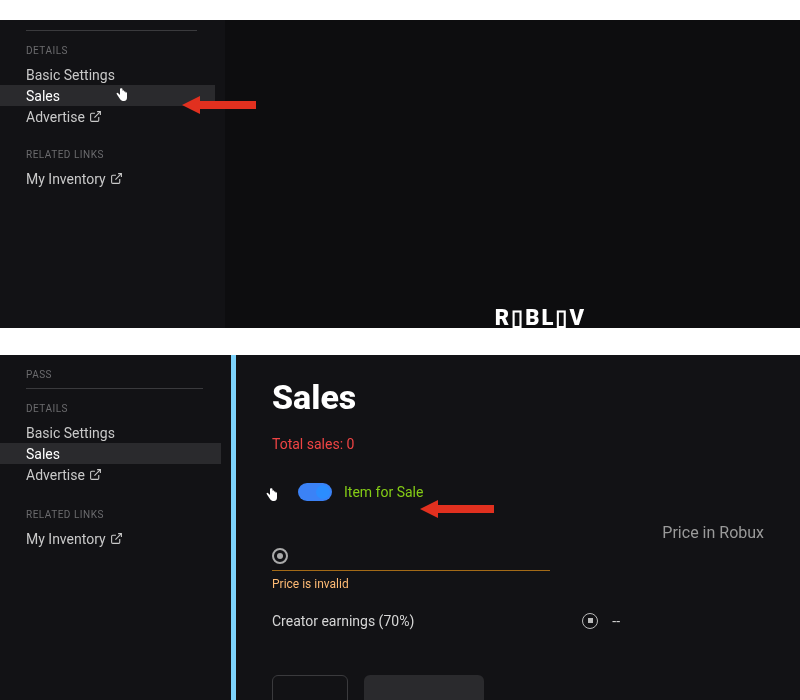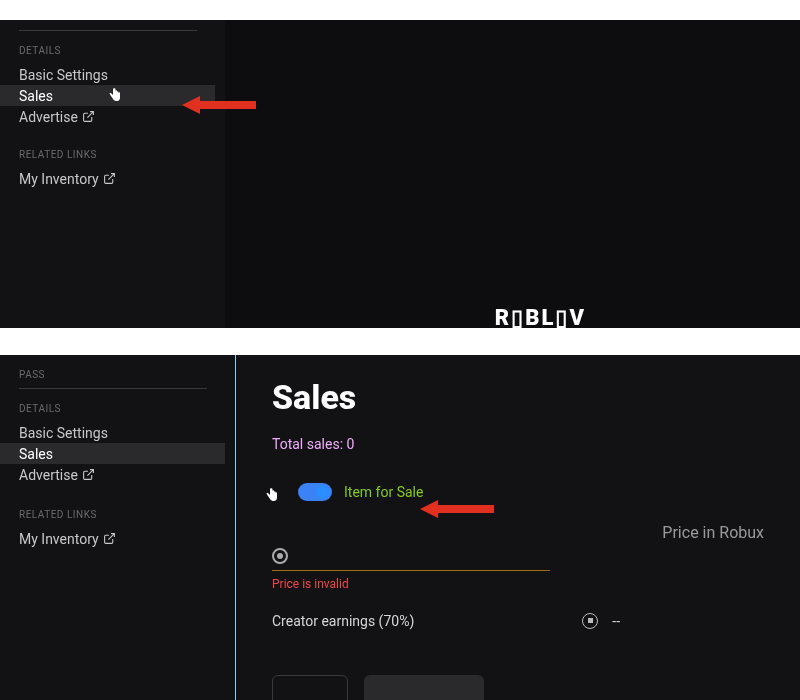--- a/index.html
+++ b/index.html
@@ -1,43 +1,43 @@
 <!DOCTYPE html>
 <html><head>
 <meta charset="utf-8">
 <style>
   html,body{margin:0;padding:0;background:#fff;font-family:-apple-system,BlinkMacSystemFont,"Segoe UI",Roboto,Helvetica,Arial,sans-serif;color:#d6d6d6;font-size:14px;}
   .canvas{width:800px;height:700px;position:relative;background:#fff;overflow:hidden;}
   .panel{position:absolute;left:0;background:#121215;}
   .panel-top{top:20px;height:308px;width:800px;}
   .panel-bot{top:355px;height:345px;width:800px;}
-  .sidebar{position:absolute;left:0;top:0;width:225px;height:100%;background:#121215;padding-left:19px;box-sizing:border-box;}
-  .sidebar-bot{border-right:1px solid #7dd3fc;}
+  .sidebar{position:absolute;left:0;top:0;width:225px;height:100%;background:#121215;padding-left:26px;box-sizing:border-box;}
+  .sidebar-bot{border-right:5px solid #7dd3fc;}
   .divider{height:1px;background:#3a3a3d;margin-right:28px;}
   .section-label{font-size:10px;letter-spacing:0.5px;color:#6b6b6e;margin-top:14px;margin-bottom:8px;}
   .nav-item{display:flex;align-items:center;height:21px;color:#c9c9c9;cursor:pointer;padding:0 0 0 0;}
   .nav-item.selected{background:#2a2a2d;margin-left:-28px;padding-left:28px;margin-right:10px;color:#fff;}
   .ext-icon{display:inline-flex;margin-left:4px;}
   .pass-row{display:flex;align-items:center;gap:10px;margin-top:12px;margin-bottom:18px;}
   .pass-thumb{width:28px;height:28px;background:#2a2a2d;border-radius:4px;display:flex;align-items:center;justify-content:center;color:#777;font-size:16px;}
   .content{position:absolute;left:225px;right:0;top:0;bottom:0;background:#0d0d0f;}
   .content-inner{padding:22px 36px;}
   h1.title{font-size:34px;font-weight:800;color:#fff;margin:0 0 18px 0;}
-  .stat{font-size:14px;color:#f0abfc;line-height:1.4;}
+  .stat{font-size:14px;color:#ef4444;line-height:1.4;}
   .toggle-row{display:flex;align-items:center;gap:12px;margin-top:28px;}
   .toggle{position:relative;width:34px;height:18px;background:#3a3a3d;border-radius:9px;cursor:pointer;}
   .toggle.on{background:#3b82f6;}
   .toggle-knob{position:absolute;width:14px;height:14px;background:#2b8dff;border-radius:50%;top:2px;left:18px;}
   .cursor-hand{position:absolute;font-size:14px;color:#fff;}
   .field-label{font-size:16px;color:#9a9a9a;margin-top:22px;text-align:right;}
   .price-wrap{position:relative;width:256px;margin-top:4px;}
   .price-input{width:100%;background:transparent;border:none;border-bottom:1px solid #a36a17;color:#fff;font-size:14px;padding:4px 0;outline:none;}
   .fake-radio{position:absolute;left:0;top:2px;width:12px;height:12px;border:2px solid #aaa;border-radius:50%;display:flex;align-items:center;justify-content:center;}
   .fake-radio-inner{width:6px;height:6px;background:#aaa;border-radius:50%;}
-  .err{color:#ef4444;font-size:12px;margin-top:6px;}
+  .err{color:#fdba74;font-size:12px;margin-top:6px;}
   .earn-row{display:flex;align-items:center;gap:14px;margin-top:22px;font-size:14px;text-align:center;}
   .robux-ico{width:14px;height:14px;border:1.5px solid #bbb;border-radius:50%;display:inline-flex;align-items:center;justify-content:center;}
   .robux-ico::after{content:'';width:5px;height:5px;background:#bbb;}
   .btn-row{display:flex;gap:16px;margin-top:46px;}
   .btn{height:36px;min-width:76px;border-radius:6px;}
   .btn-outline{border:1px solid #3a3a3d;background:transparent;}
   .btn-solid{background:#2a2a2d;border:none;width:120px;}
   .arrow{position:absolute;pointer-events:none;}
   .arrow svg{display:block;}
   .logo-frag{position:absolute;right:214px;bottom:-2px;font-weight:900;font-size:22px;letter-spacing:2px;color:#fff;padding-left:37px;}

